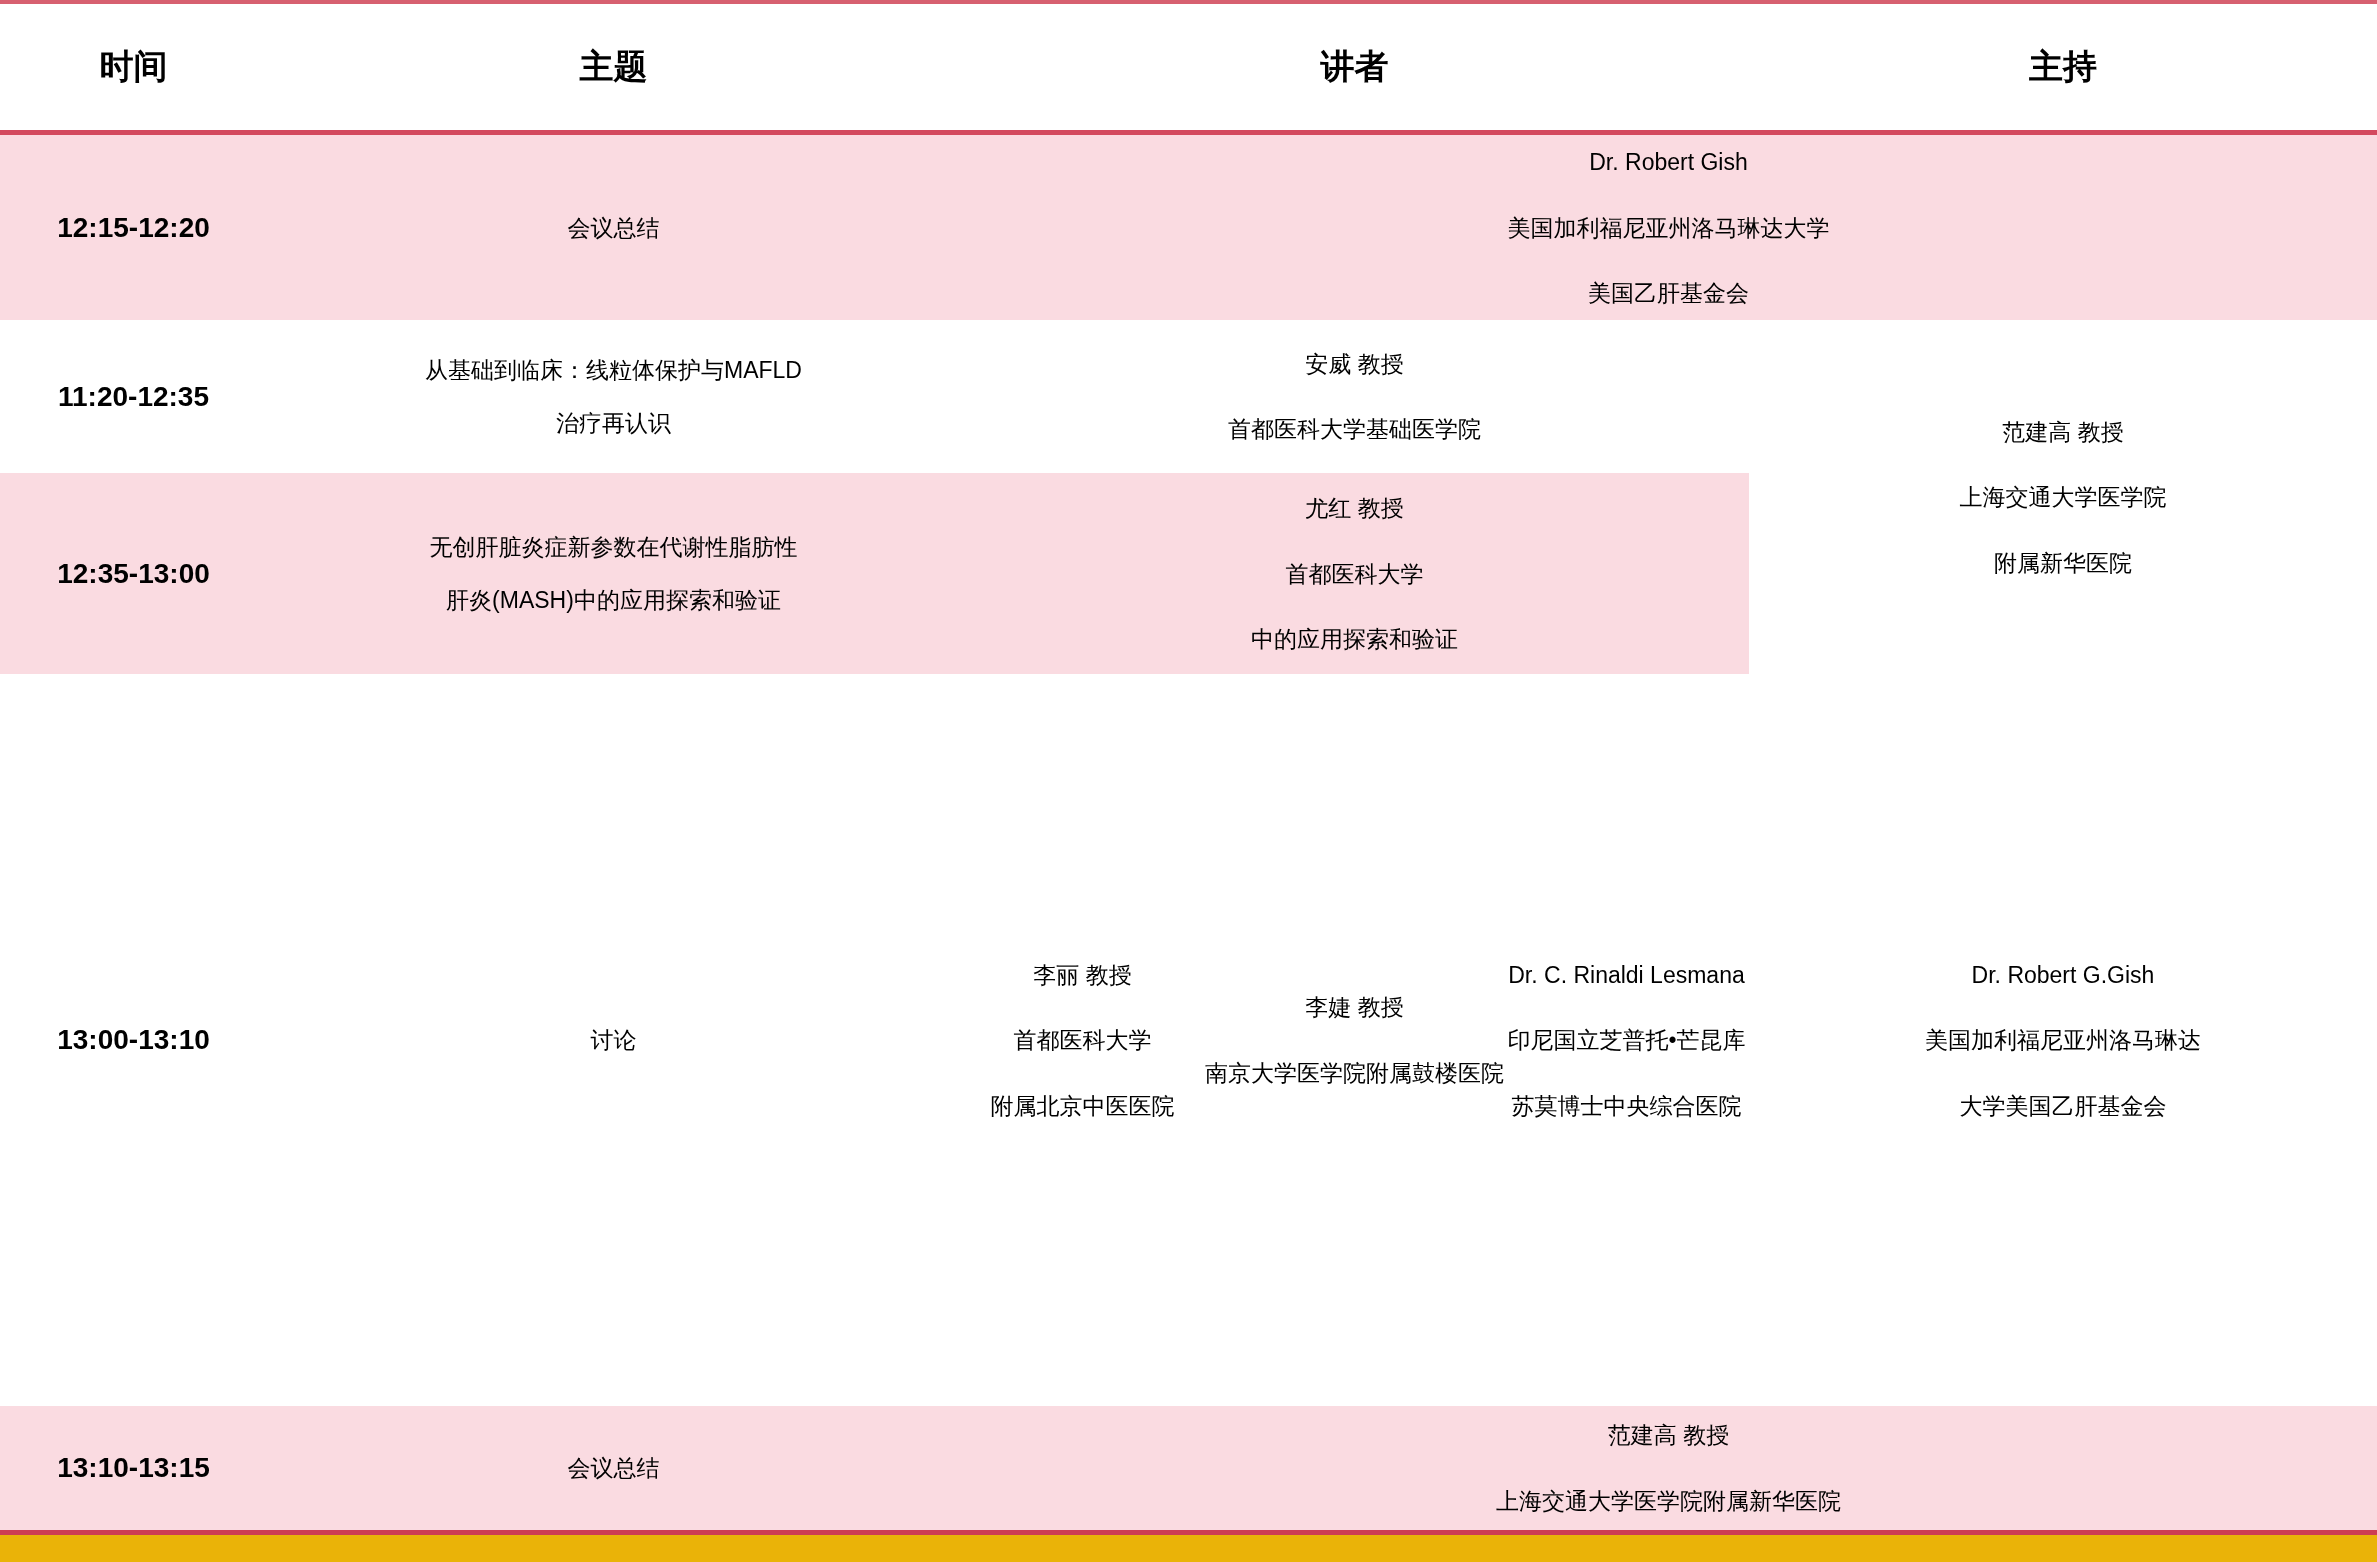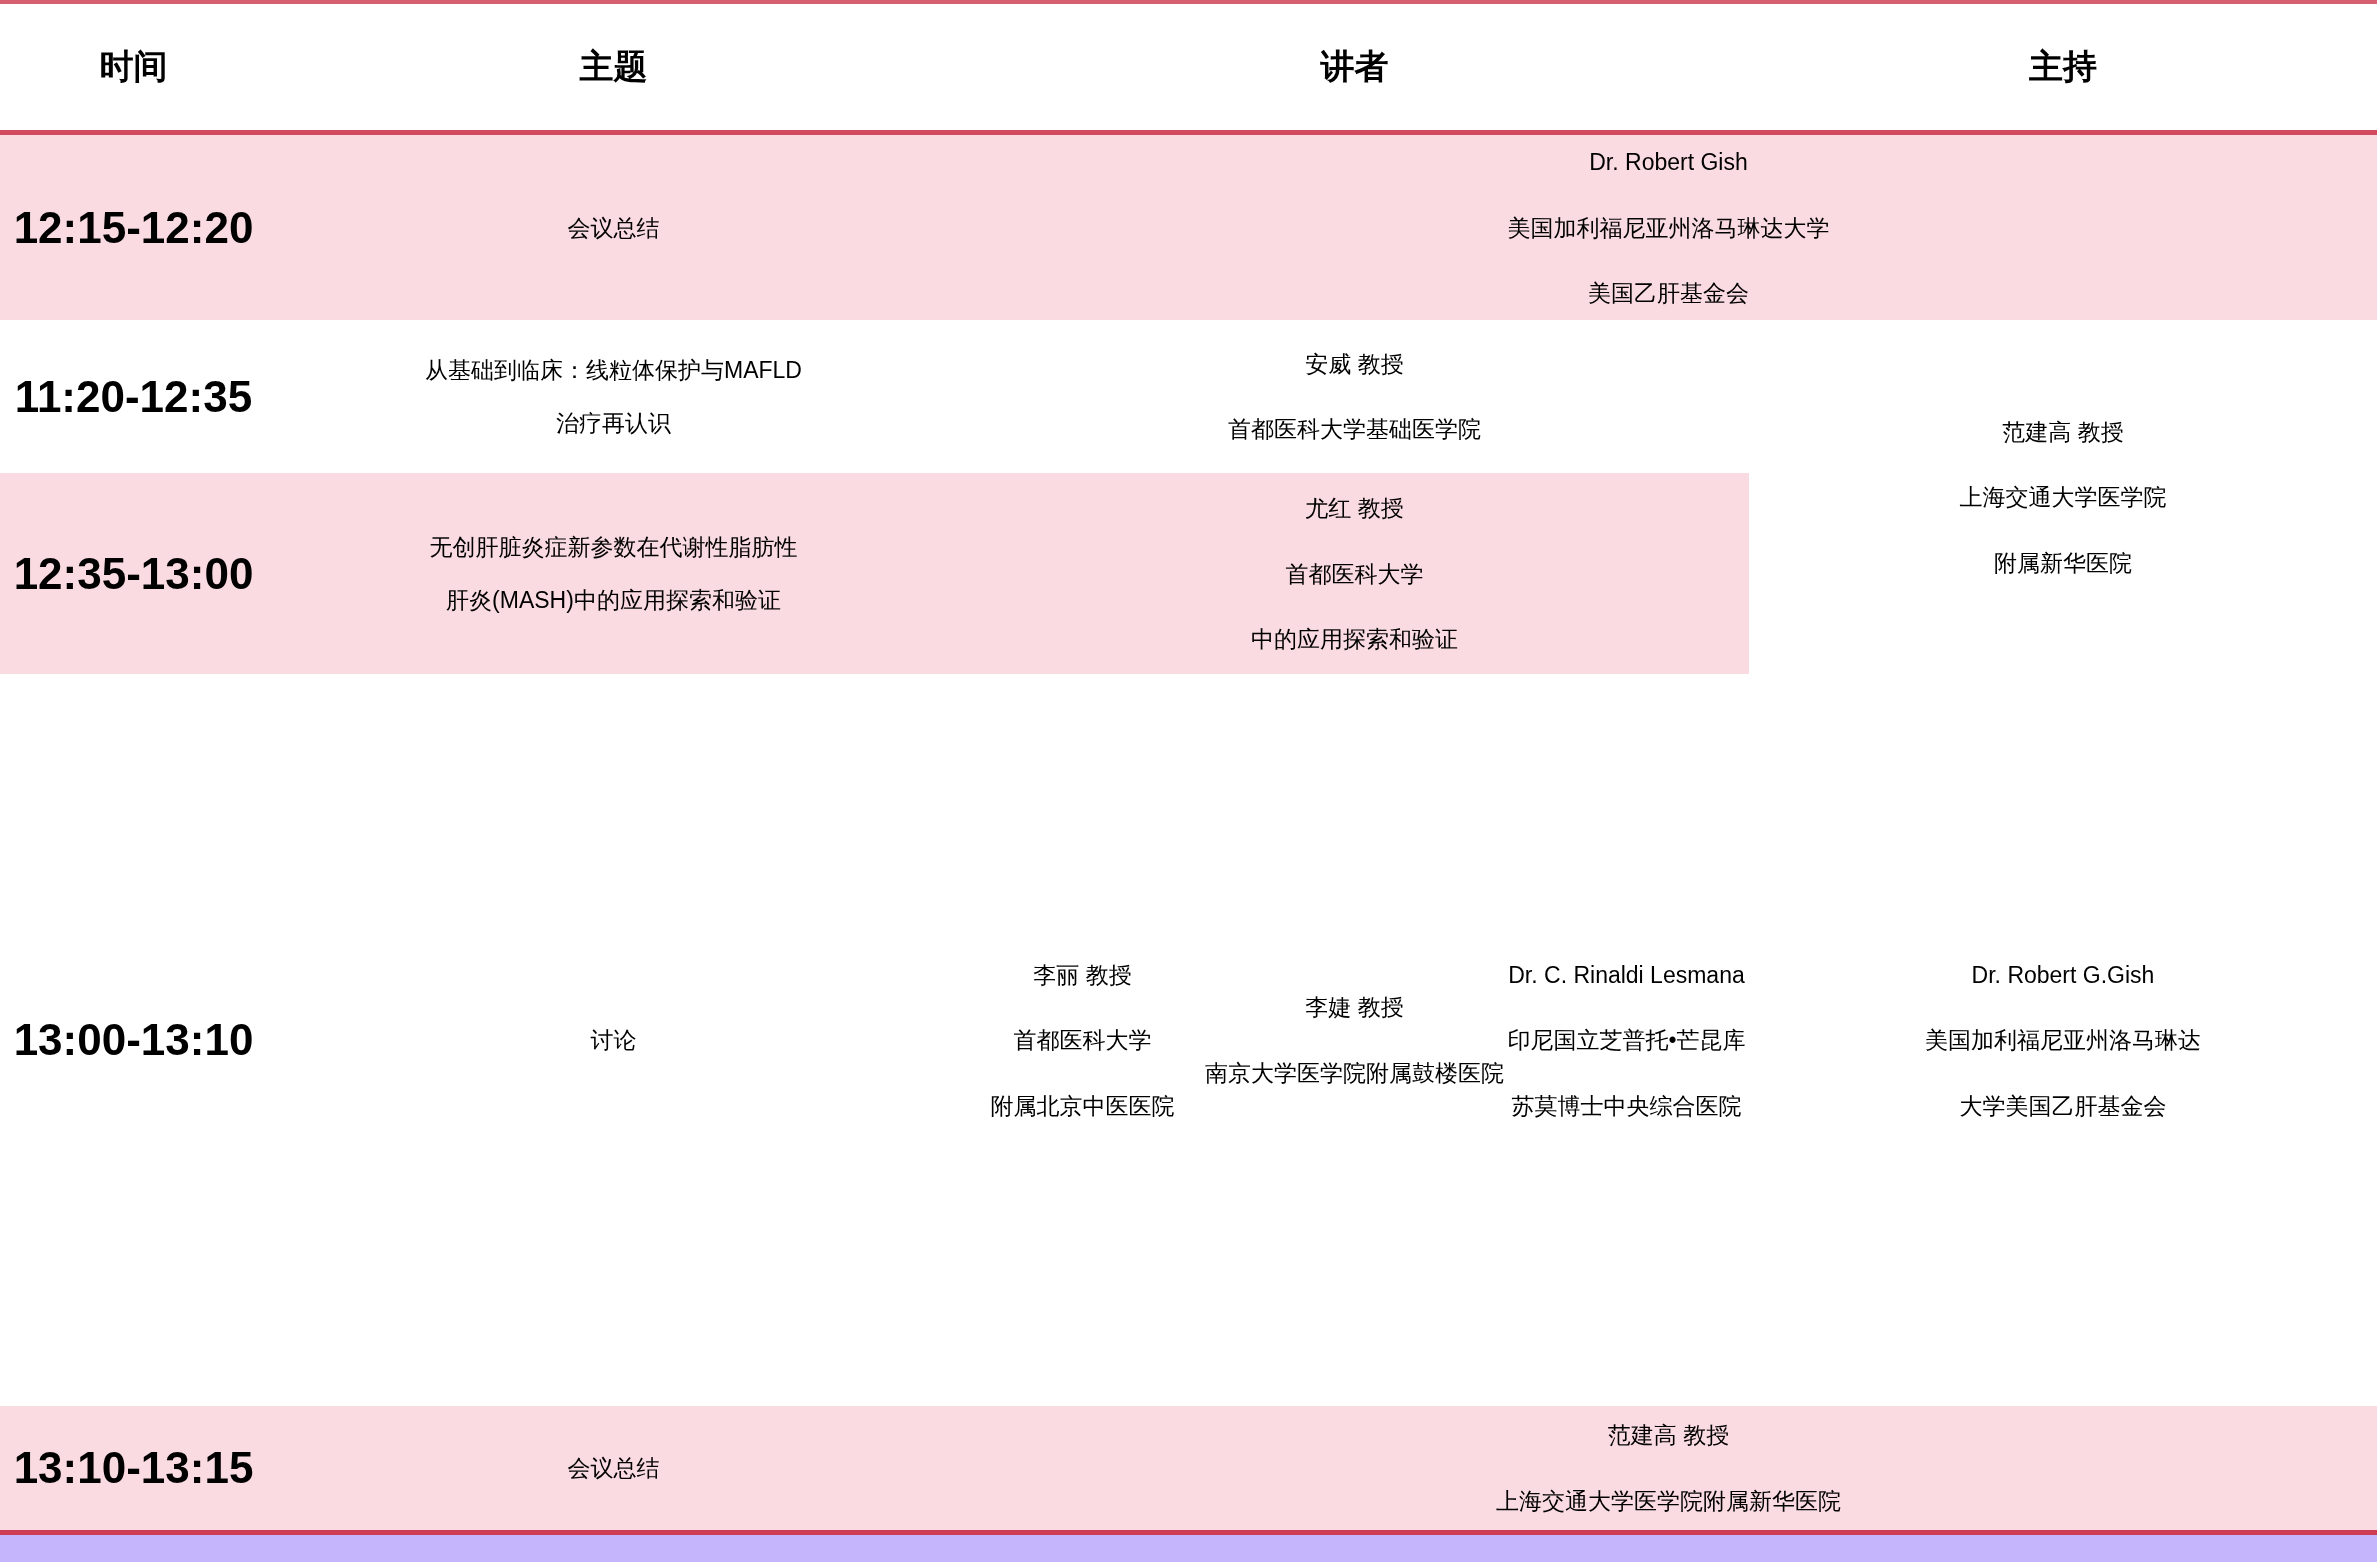--- a/index.html
+++ b/index.html
@@ -7,21 +7,21 @@
     --accent-light:#D76070;
     --accent-dark:#CD3D53;
     --pink:#FADBE1;
   }
   html,body{margin:0;padding:0;background:#fff;}
   body{
     font-family:"Liberation Sans","DejaVu Sans",sans-serif;
     color:#000;
     width:2377px;
   }
-  .page{width:2377px;height:1563px;background:#c4b5fd;overflow:hidden;}
+  .page{width:2377px;height:1563px;background:#eab308;overflow:hidden;}
   .top-border{height:4.3px;width:100%;background:var(--accent-light);}
   table.schedule{
     width:2377px;
     border-collapse:collapse;
     table-layout:fixed;
   }
   col.c-time{width:267px;}
   col.c-topic{width:693px;}
   col.c-speaker{width:789px;}
   col.c-host{width:628px;}
@@ -36,21 +36,21 @@
     padding:0;
   }
   td{
     text-align:center;
     vertical-align:middle;
     font-size:23px;
     padding:0;
     background:#fff;
   }
   td.pink{background:var(--pink);}
-  td.time{font-weight:bold;font-size:44px;}
+  td.time{font-weight:bold;font-size:28px;}
   td.bb{border-bottom:5.8px solid var(--accent-dark);}
   .lines{
     display:flex;
     flex-direction:column;
     justify-content:center;
     align-items:center;
     gap:39px;
     width:100%;
     box-sizing:border-box;
   }

